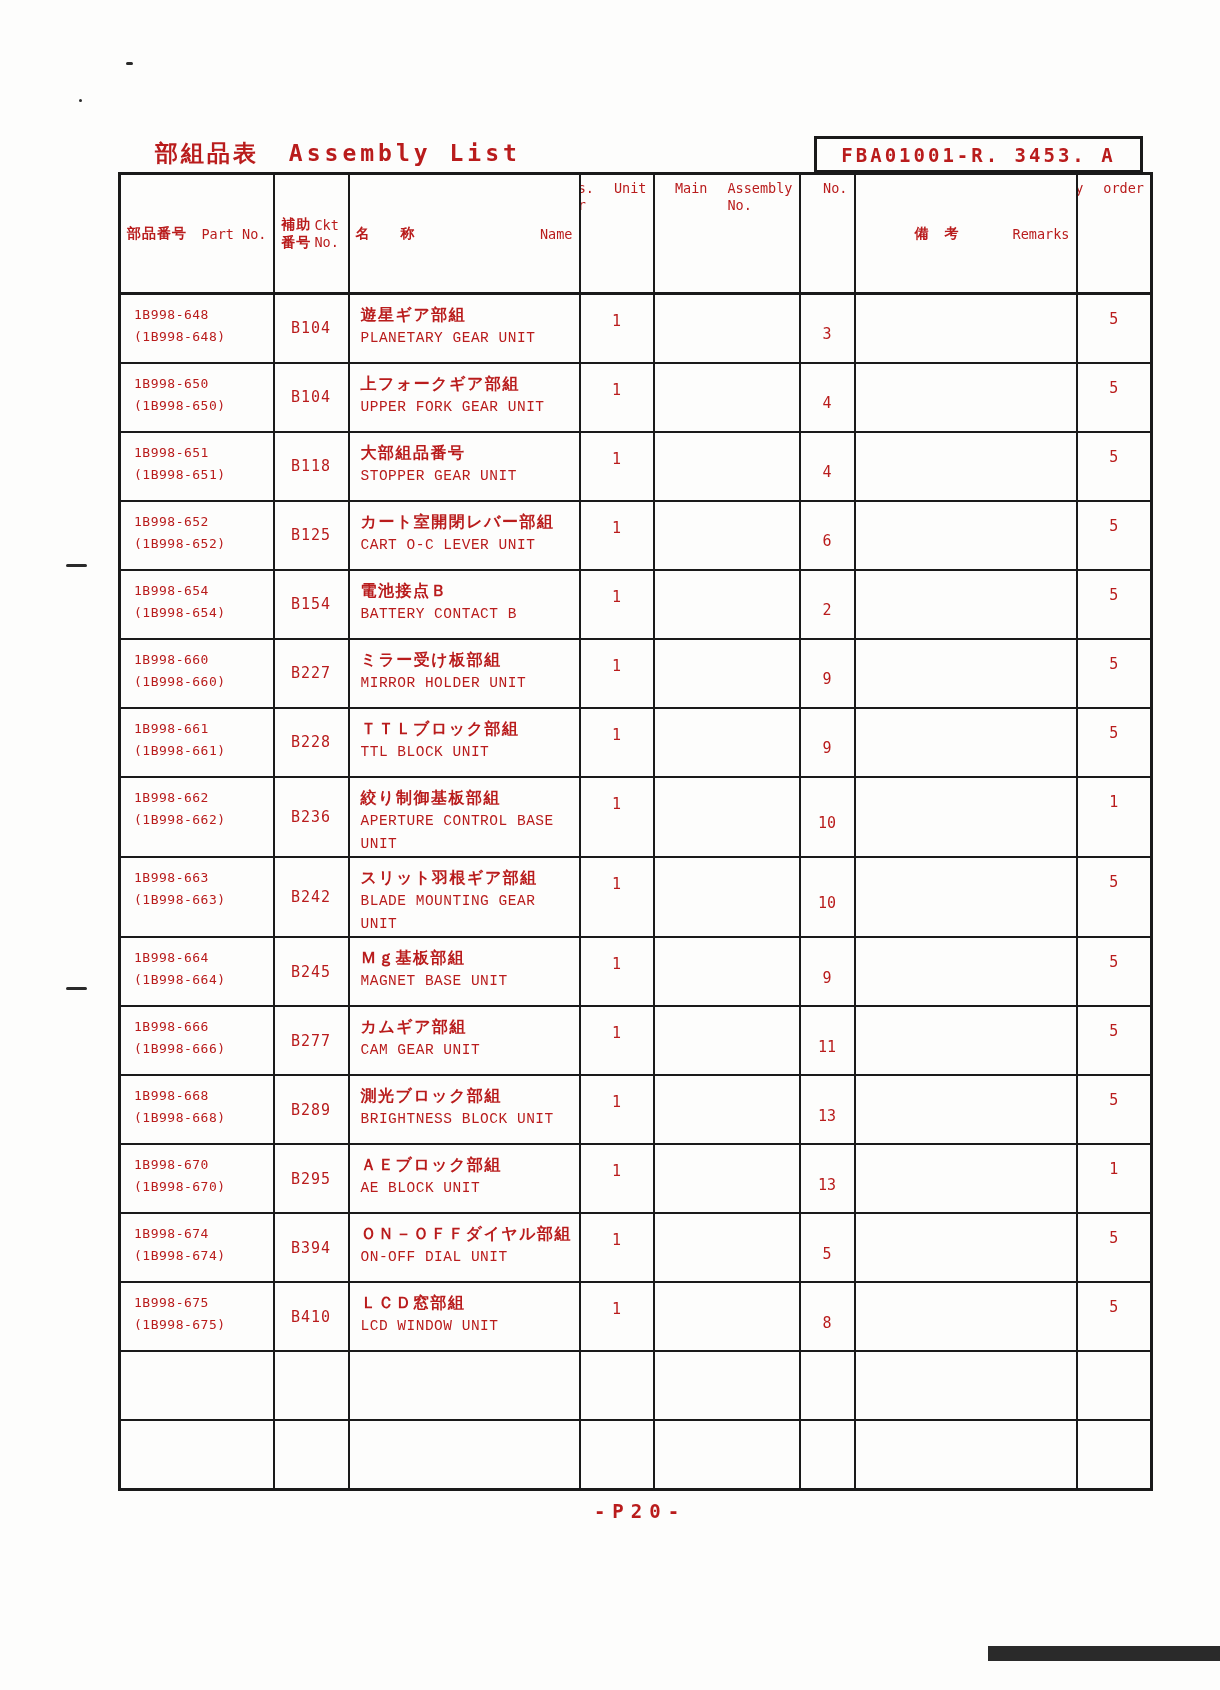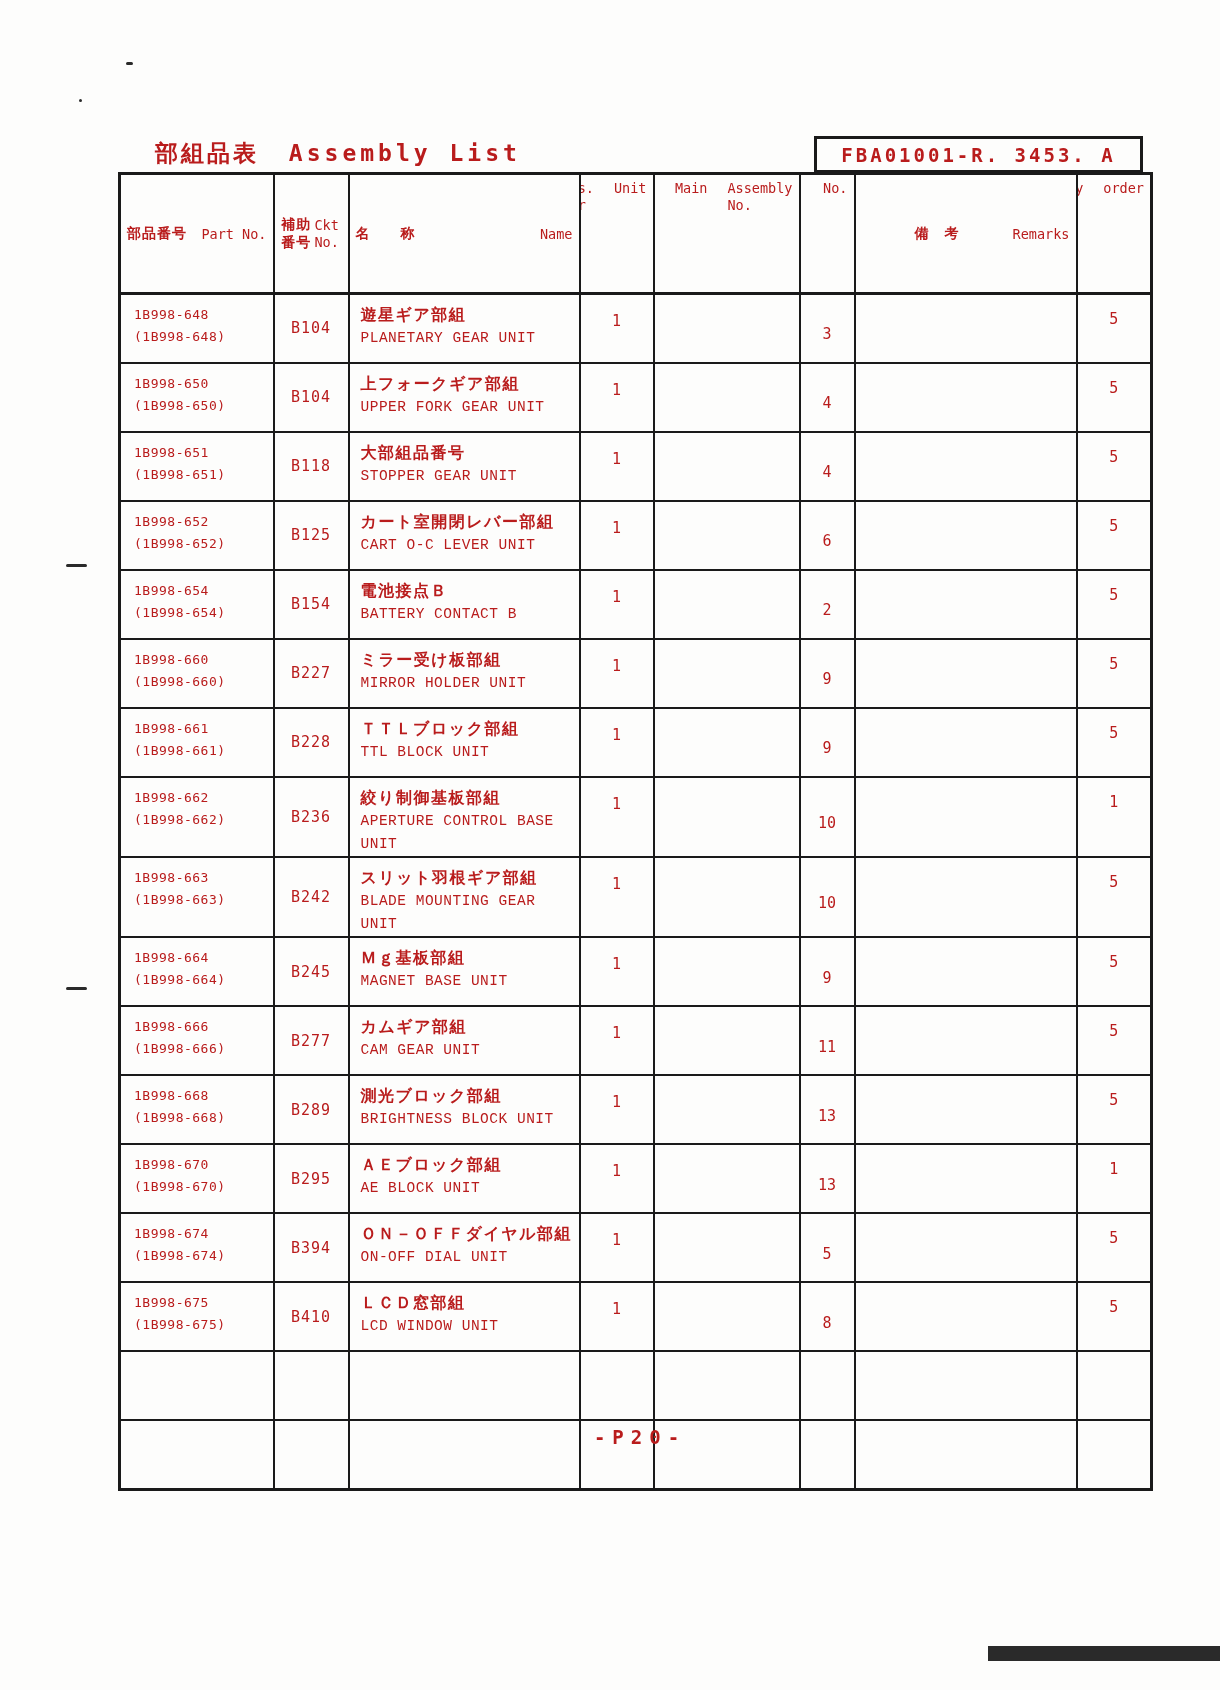--- a/index.html
+++ b/index.html
@@ -61,21 +61,21 @@
     font-size:16px; letter-spacing:1.5px; line-height:1.5;
   }
   .name-en{font-size:14.5px; letter-spacing:0.5px; line-height:1.6;font-family:Liberation Mono, monospace;}
   .c-pcs{padding-top:17px !important; text-align:center; font-size:15px;}
   .c-masm{}
   .c-fig{vertical-align:middle !important; text-align:center; font-size:15px; padding-top:12px !important;}
   .c-rem{}
   .c-qty{padding-top:15px !important; text-align:center; font-size:15px;}
   
   .pageno{
-    position:absolute; left:510px; top:1426px; width:260px;
+    position:absolute; left:510px; top:1500px; width:260px;
     text-align:center; font-size:19px; font-weight:bold; letter-spacing:7px;
   }
 </style>
 </head>
 <body>
 
 <div class="page">
 
   <div class="mark dot1"></div>
   <div class="mark dot2"></div>

